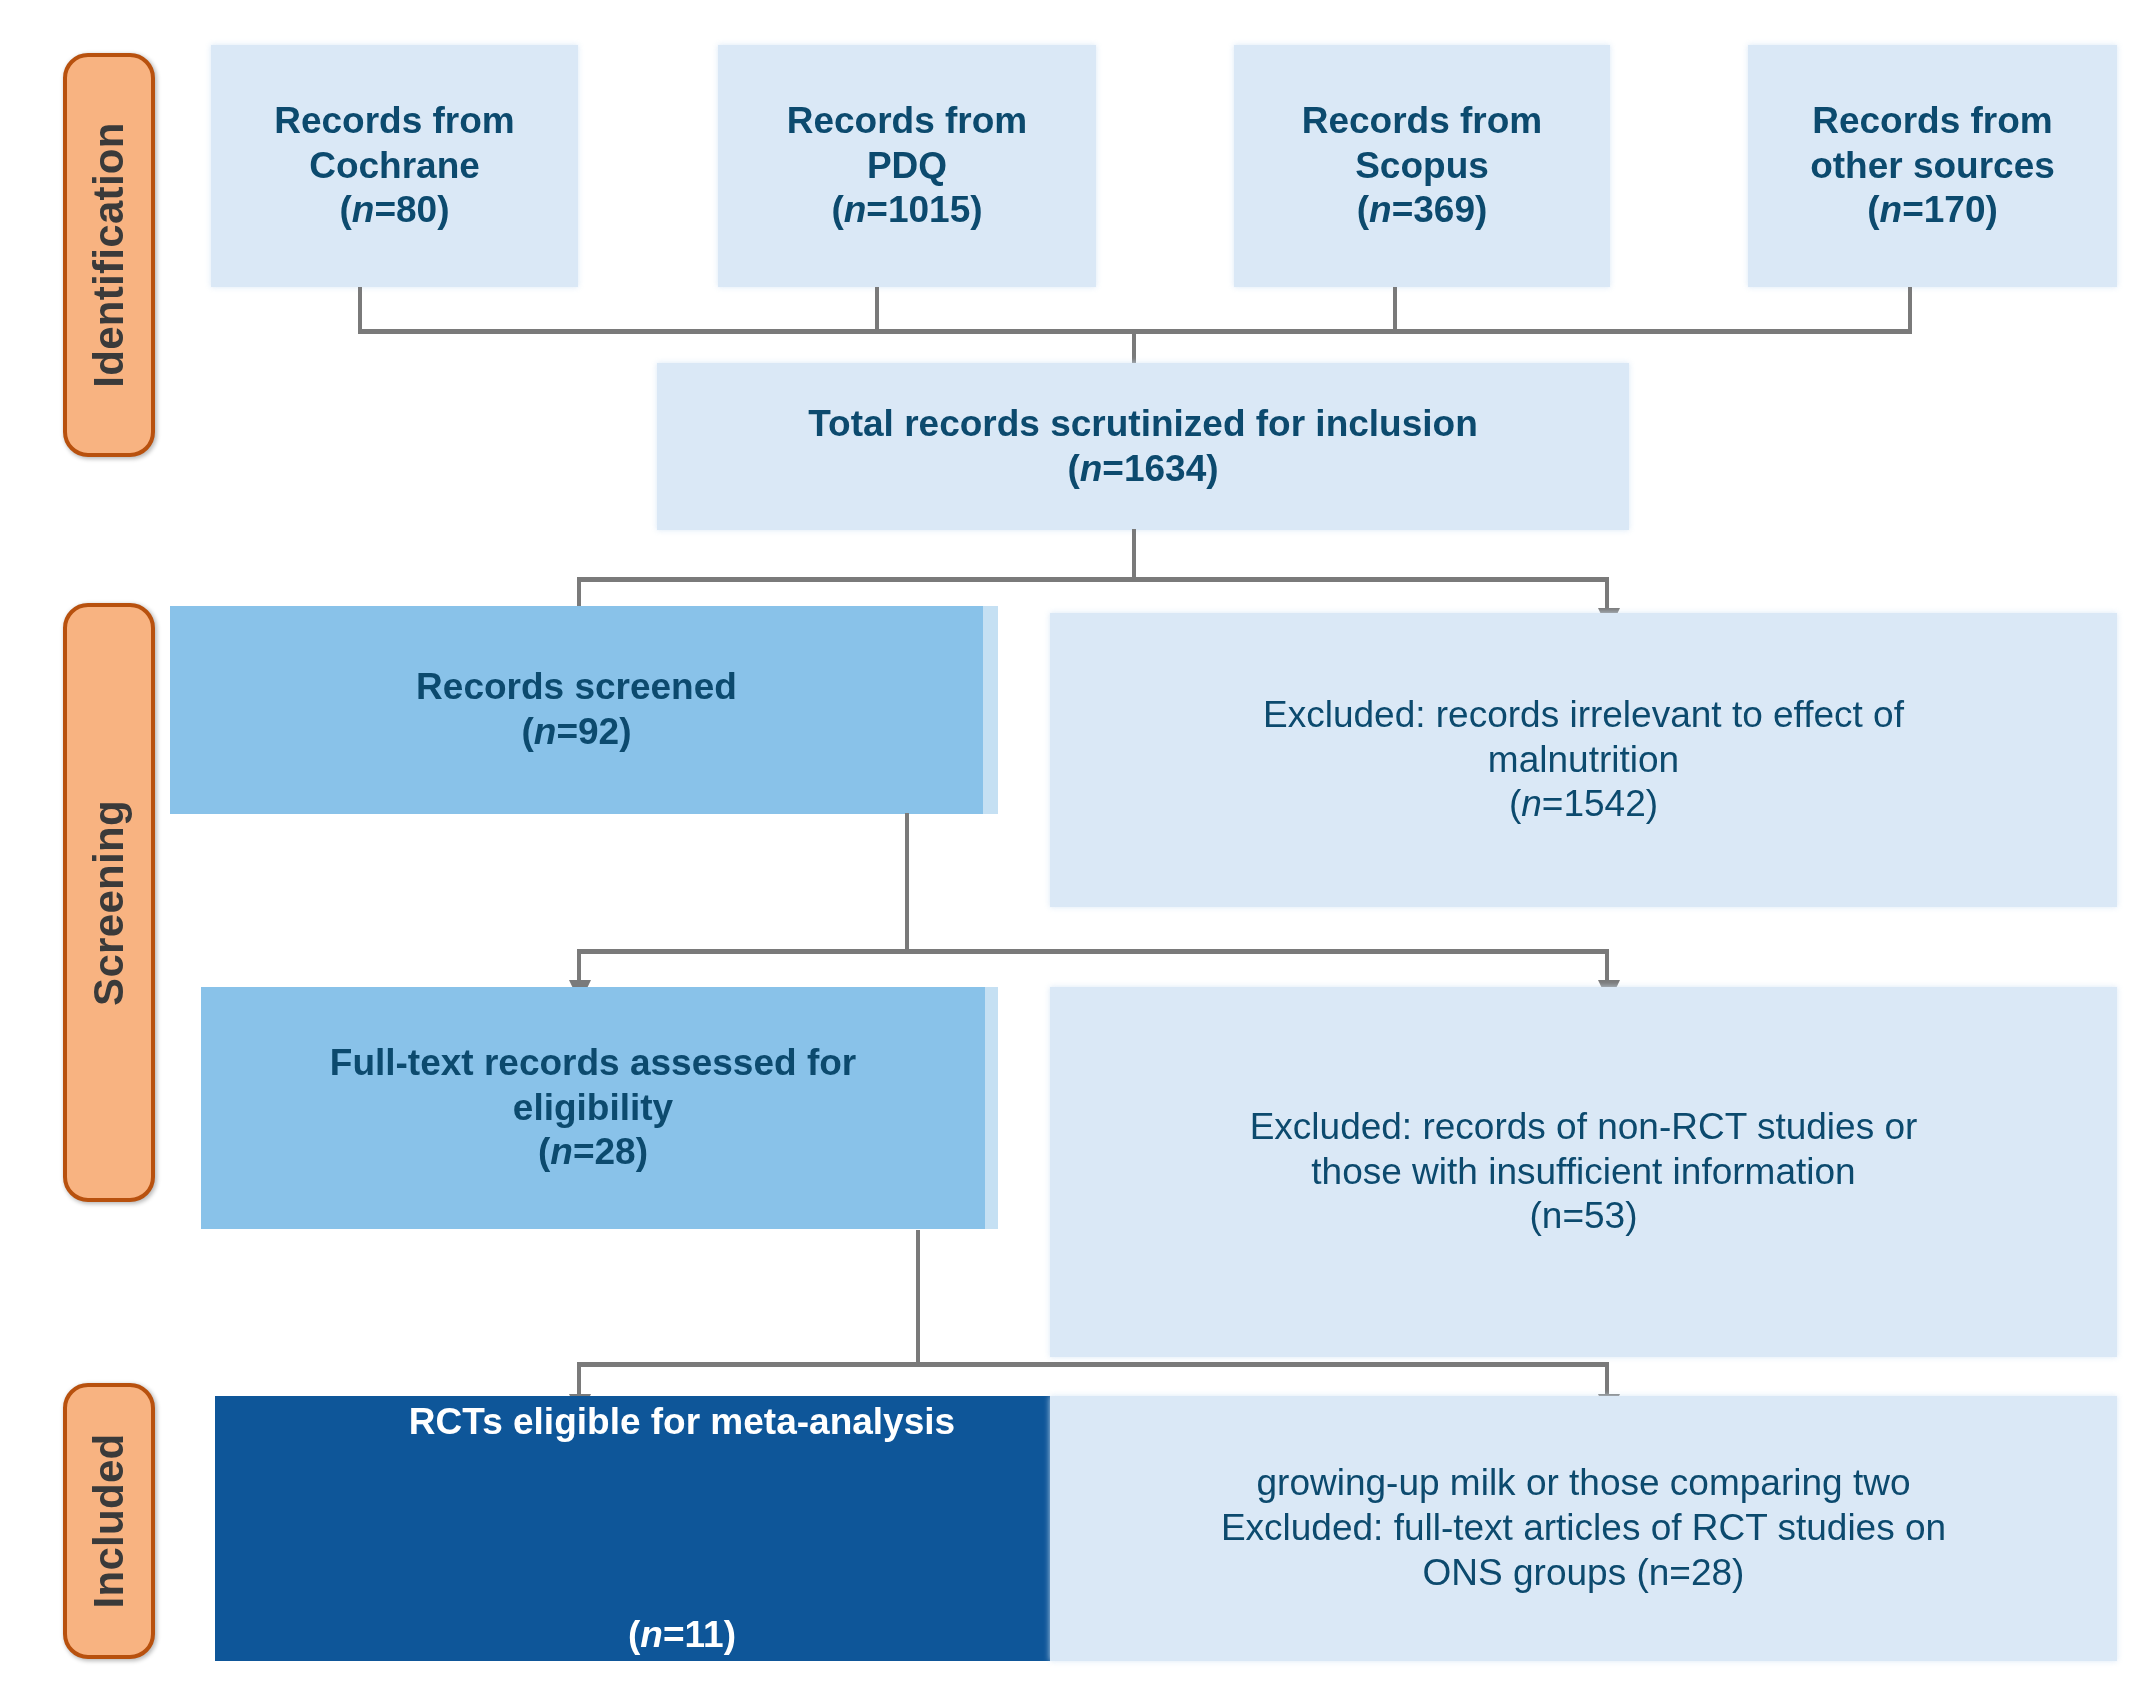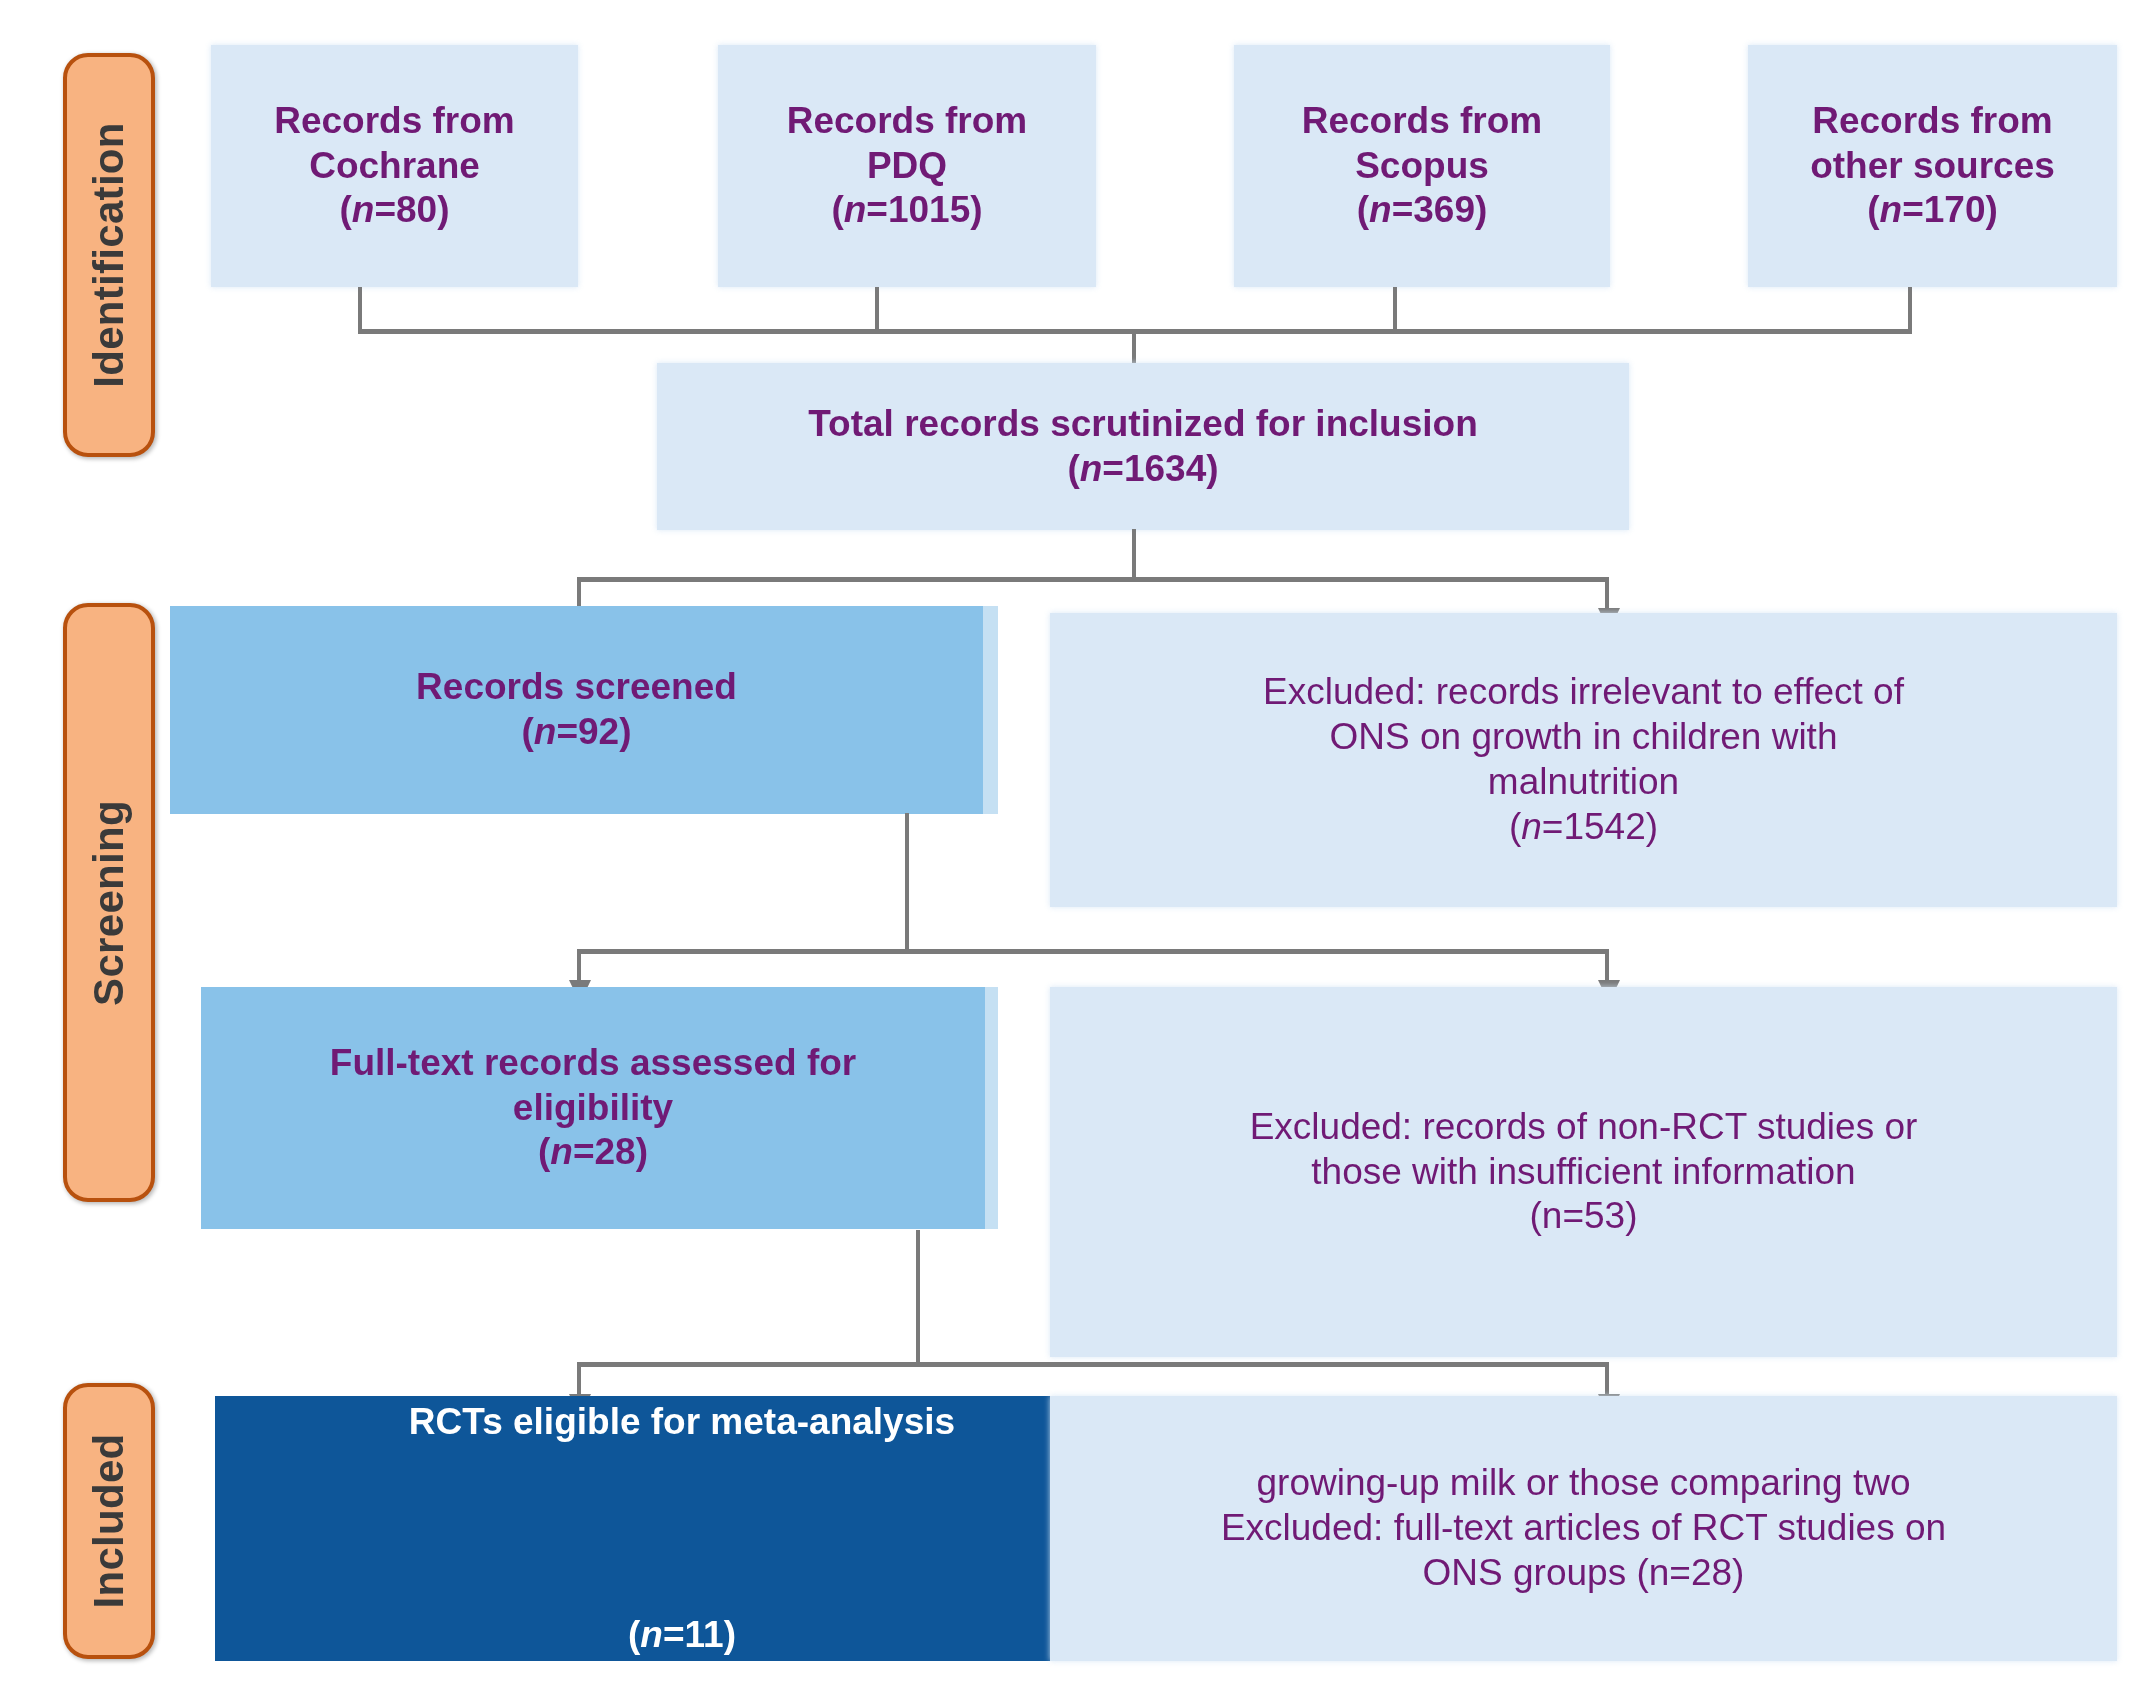--- a/index.html
+++ b/index.html
@@ -43,21 +43,21 @@
 
   
   .fbox {
     position: absolute;
     box-sizing: border-box;
     display: flex;
     flex-direction: column;
     align-items: center;
     justify-content: center;
     text-align: center;
-    color: #701a75;
+    color: #0c4a6e;
     line-height: 1.21;
     padding: 3.5px 12.7px;
   }
   .fbox .ln { display: block; width: 100%; }
 
   .tone-pale   { background: #DAE8F6; }
   .tone-mid    { background: #89C2E9; align-items: center; }
   .tone-deep   { background: #0E5699; color: #FFFFFF; }
 
   .bold   { font-weight: bold; }
@@ -153,21 +153,20 @@
   <div class="arrow-down" style="left:1598px; top:608px;"></div>
 
   <div class="strip" style="left:923px; top:606px; width:75px; height:208px;"></div>
   <div class="fbox tone-mid bold" style="left:170px; top:606px; width:813px; height:208px; font-size:37px;">
     <span class="ln">Records screened</span>
     <span class="ln"><span>(</span><span class="ital">n</span><span>=92)</span></span>
   </div>
 
   <div class="fbox tone-pale softedge normal" style="left:1050px; top:613px; width:1067px; height:294px; font-size:37px;">
     <span class="ln">Excluded: records irrelevant to effect of</span>
-    <span class="ln">ONS on growth in children with</span>
     <span class="ln">malnutrition</span>
     <span class="ln"><span>(</span><span class="ital">n</span><span>=1542)</span></span>
   </div>
 
   <div class="ln-v" style="left:905px; top:813px; height:138px;"></div>
   <div class="ln-h" style="left:577px; top:949px; width:1032px;"></div>
   <div class="ln-v" style="left:577px; top:949px; height:36px;"></div>
   <div class="arrow-down" style="left:569px; top:980px;"></div>
   <div class="ln-v" style="left:1605px; top:949px; height:36px;"></div>
   <div class="arrow-down" style="left:1598px; top:980px;"></div>

